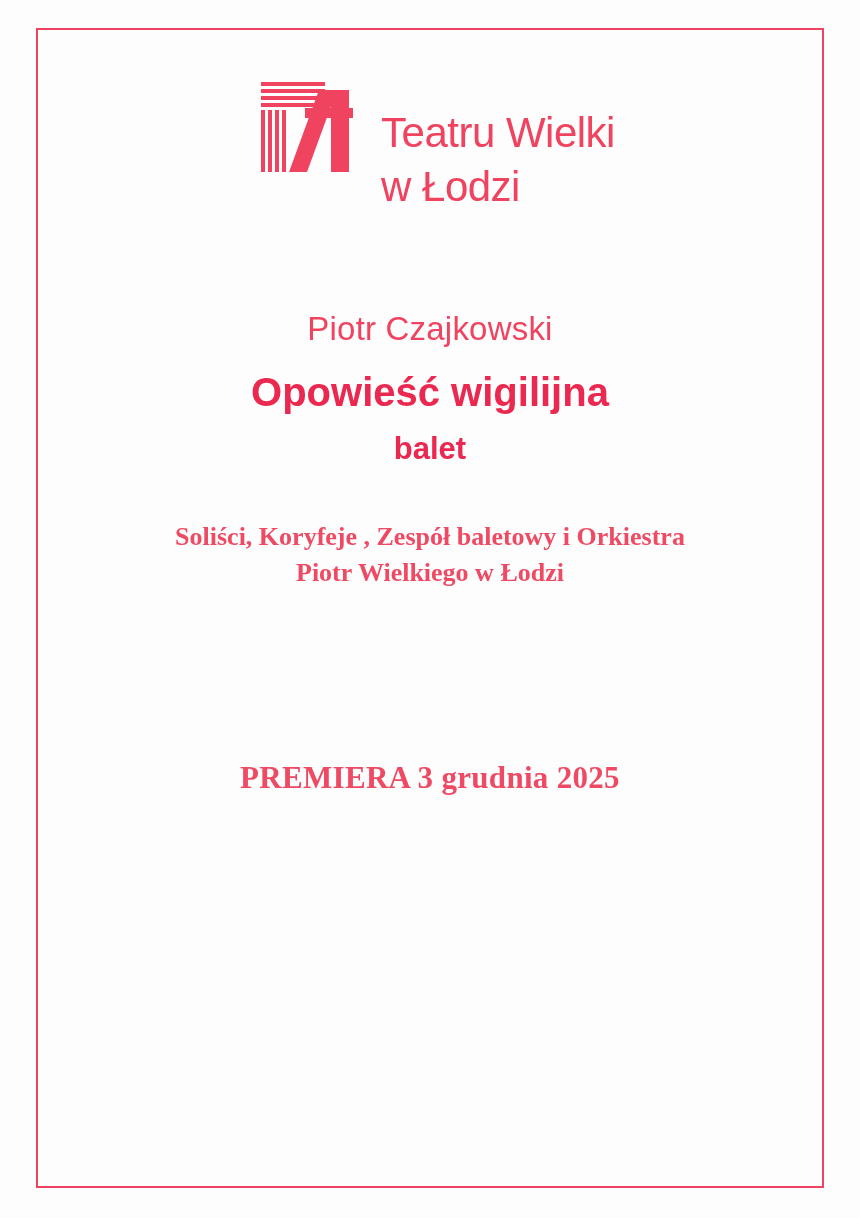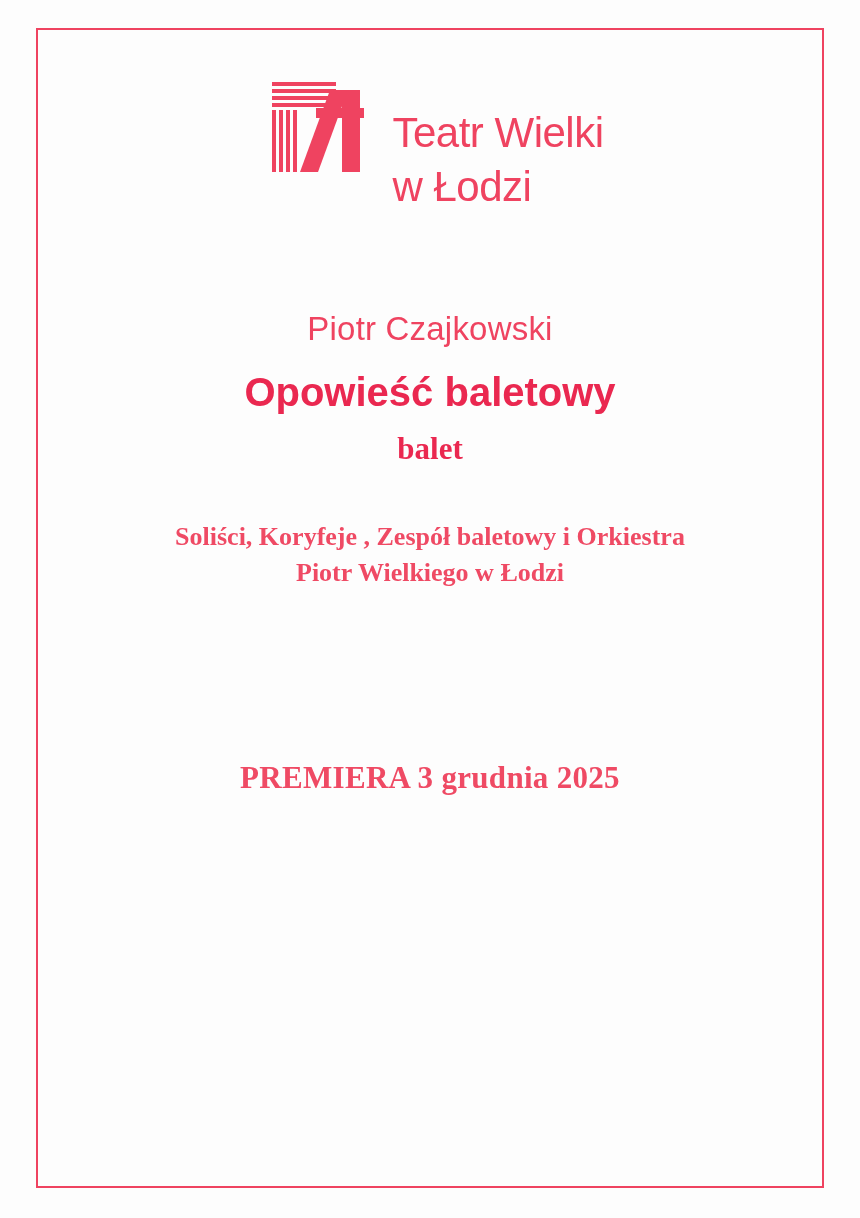--- a/index.html
+++ b/index.html
@@ -106,21 +106,21 @@
   .subtitle {
     color: #ea2850;
     font-size: 40px;
     font-weight: bold;
     margin-top: 22px;
     letter-spacing: 0px;
   }
 
   .genre {
     color: #ea2850;
-    font-family: Liberation Serif, serif;
+    font-family: Liberation Sans, sans-serif;
     font-size: 31px;
     font-weight: bold;
     margin-top: 16px;
   }
 
   
   .ensemble {
     margin-top: 52px;
     width: 100%;
     text-align: center;
@@ -167,27 +167,27 @@
           <rect x="30" y="30" width="4" height="62"></rect>
           <rect x="37" y="30" width="4" height="62"></rect>
 
           <polygon points="44,92 74,10 92,10 62,92"></polygon>
 
           <rect x="86" y="10" width="18" height="82"></rect>
 
           <rect x="60" y="28" width="48" height="10"></rect>
         </g>
       </svg>
-      <div class="logo-text">Teatr Wielki
+      <div class="logo-text">Teatru Wielki
 w Łodzi</div>
     </div>
 
     <div class="title-block">
       <div class="composer">Piotr Czajkowski</div>
-      <div class="subtitle">Opowieść baletowy</div>
+      <div class="subtitle">Opowieść wigilijna</div>
       <div class="genre">balet</div>
     </div>
 
     <div class="ensemble">Soliści, Koryfeje , Zespół baletowy i Orkiestra
 Piotr Wielkiego w Łodzi</div>
 
     <div class="premiere">PREMIERA 3 grudnia 2025</div>
 
   </div>
 </div>

